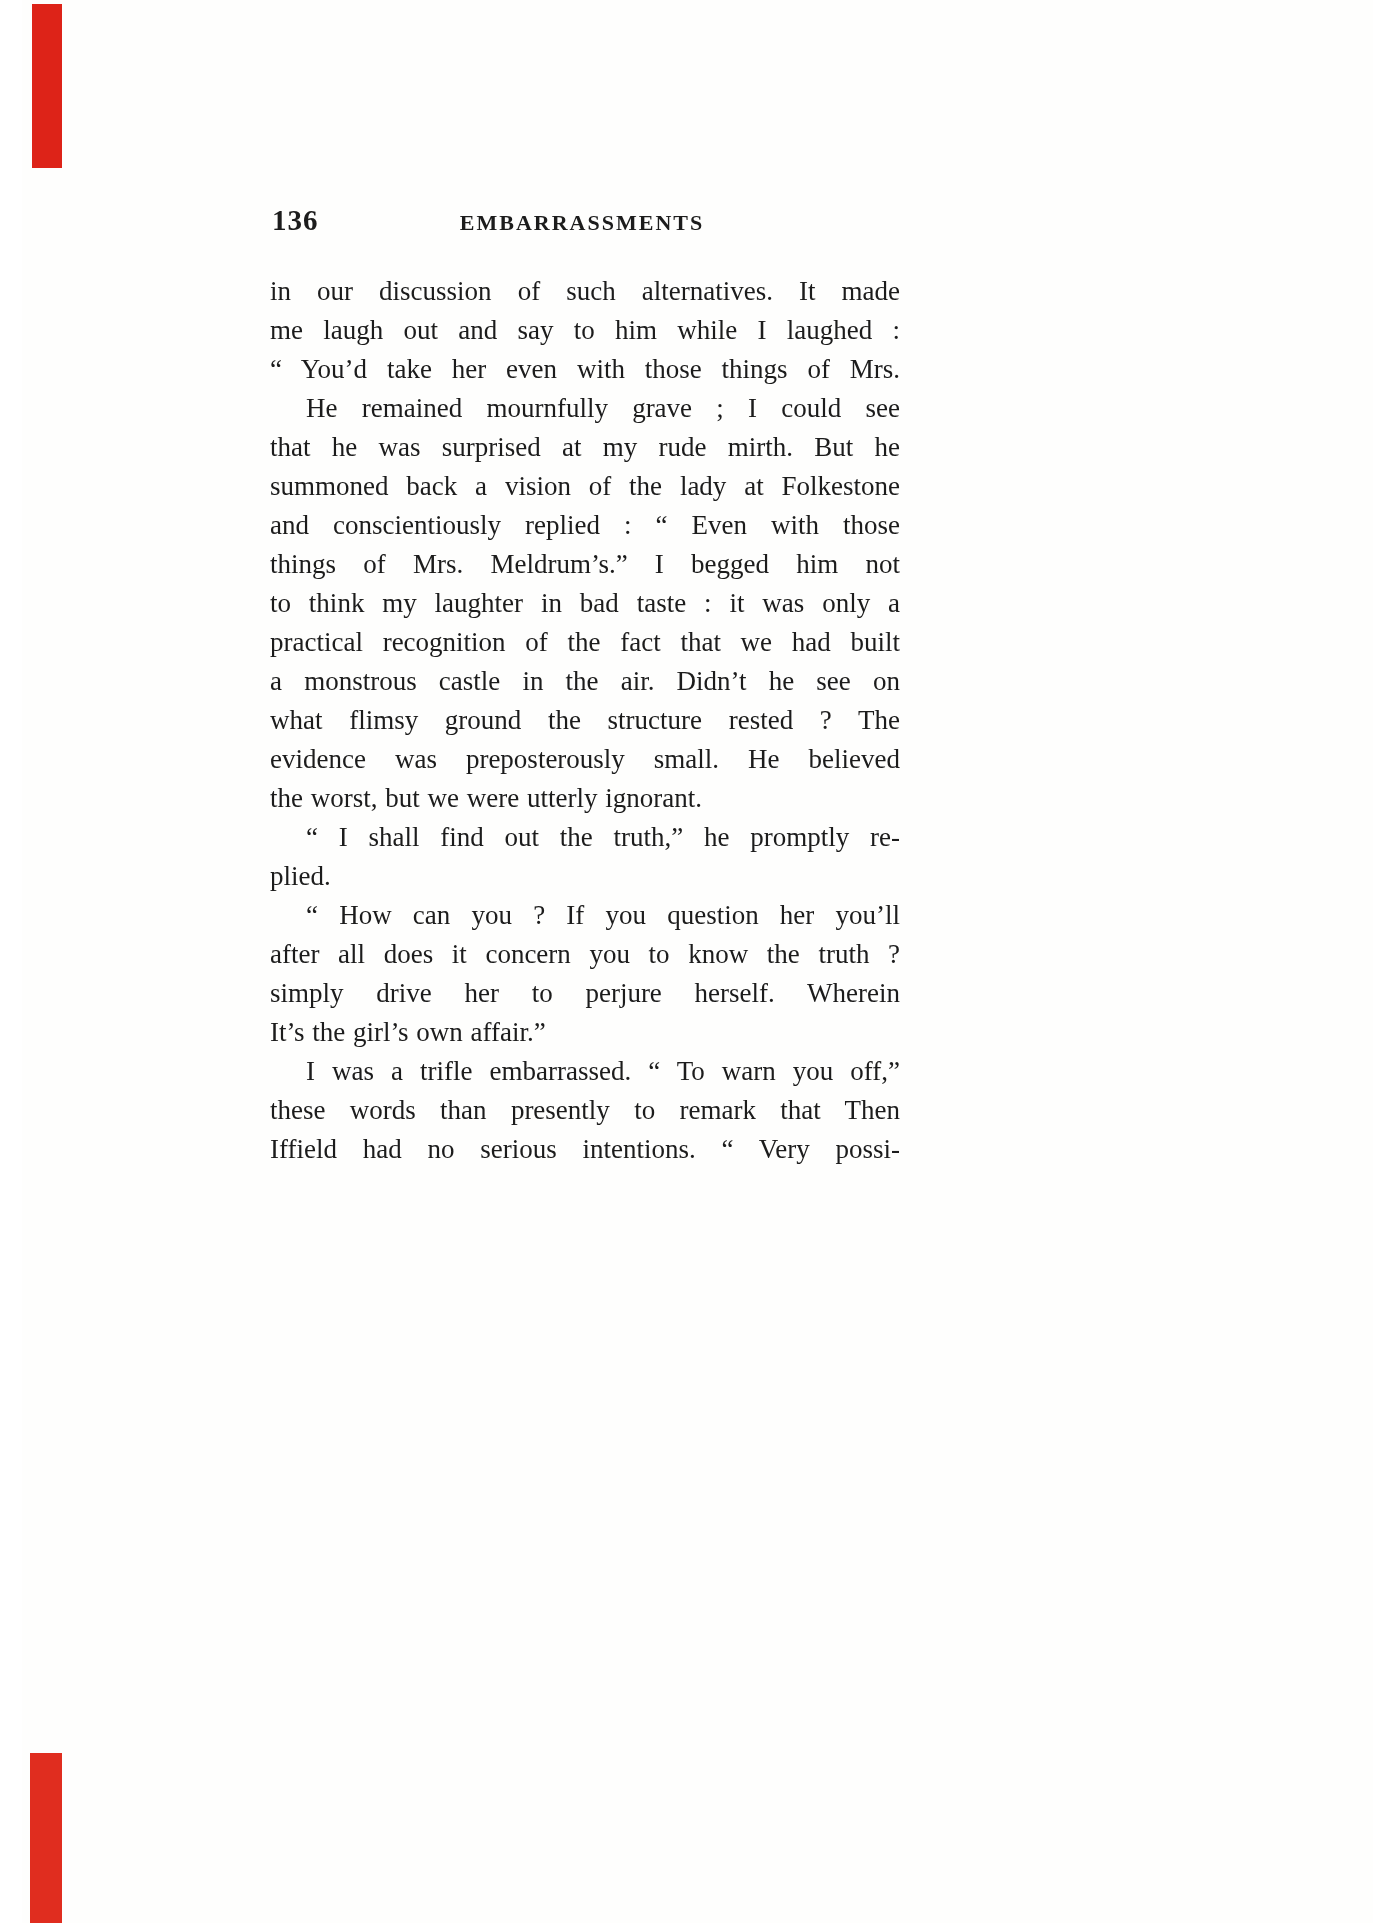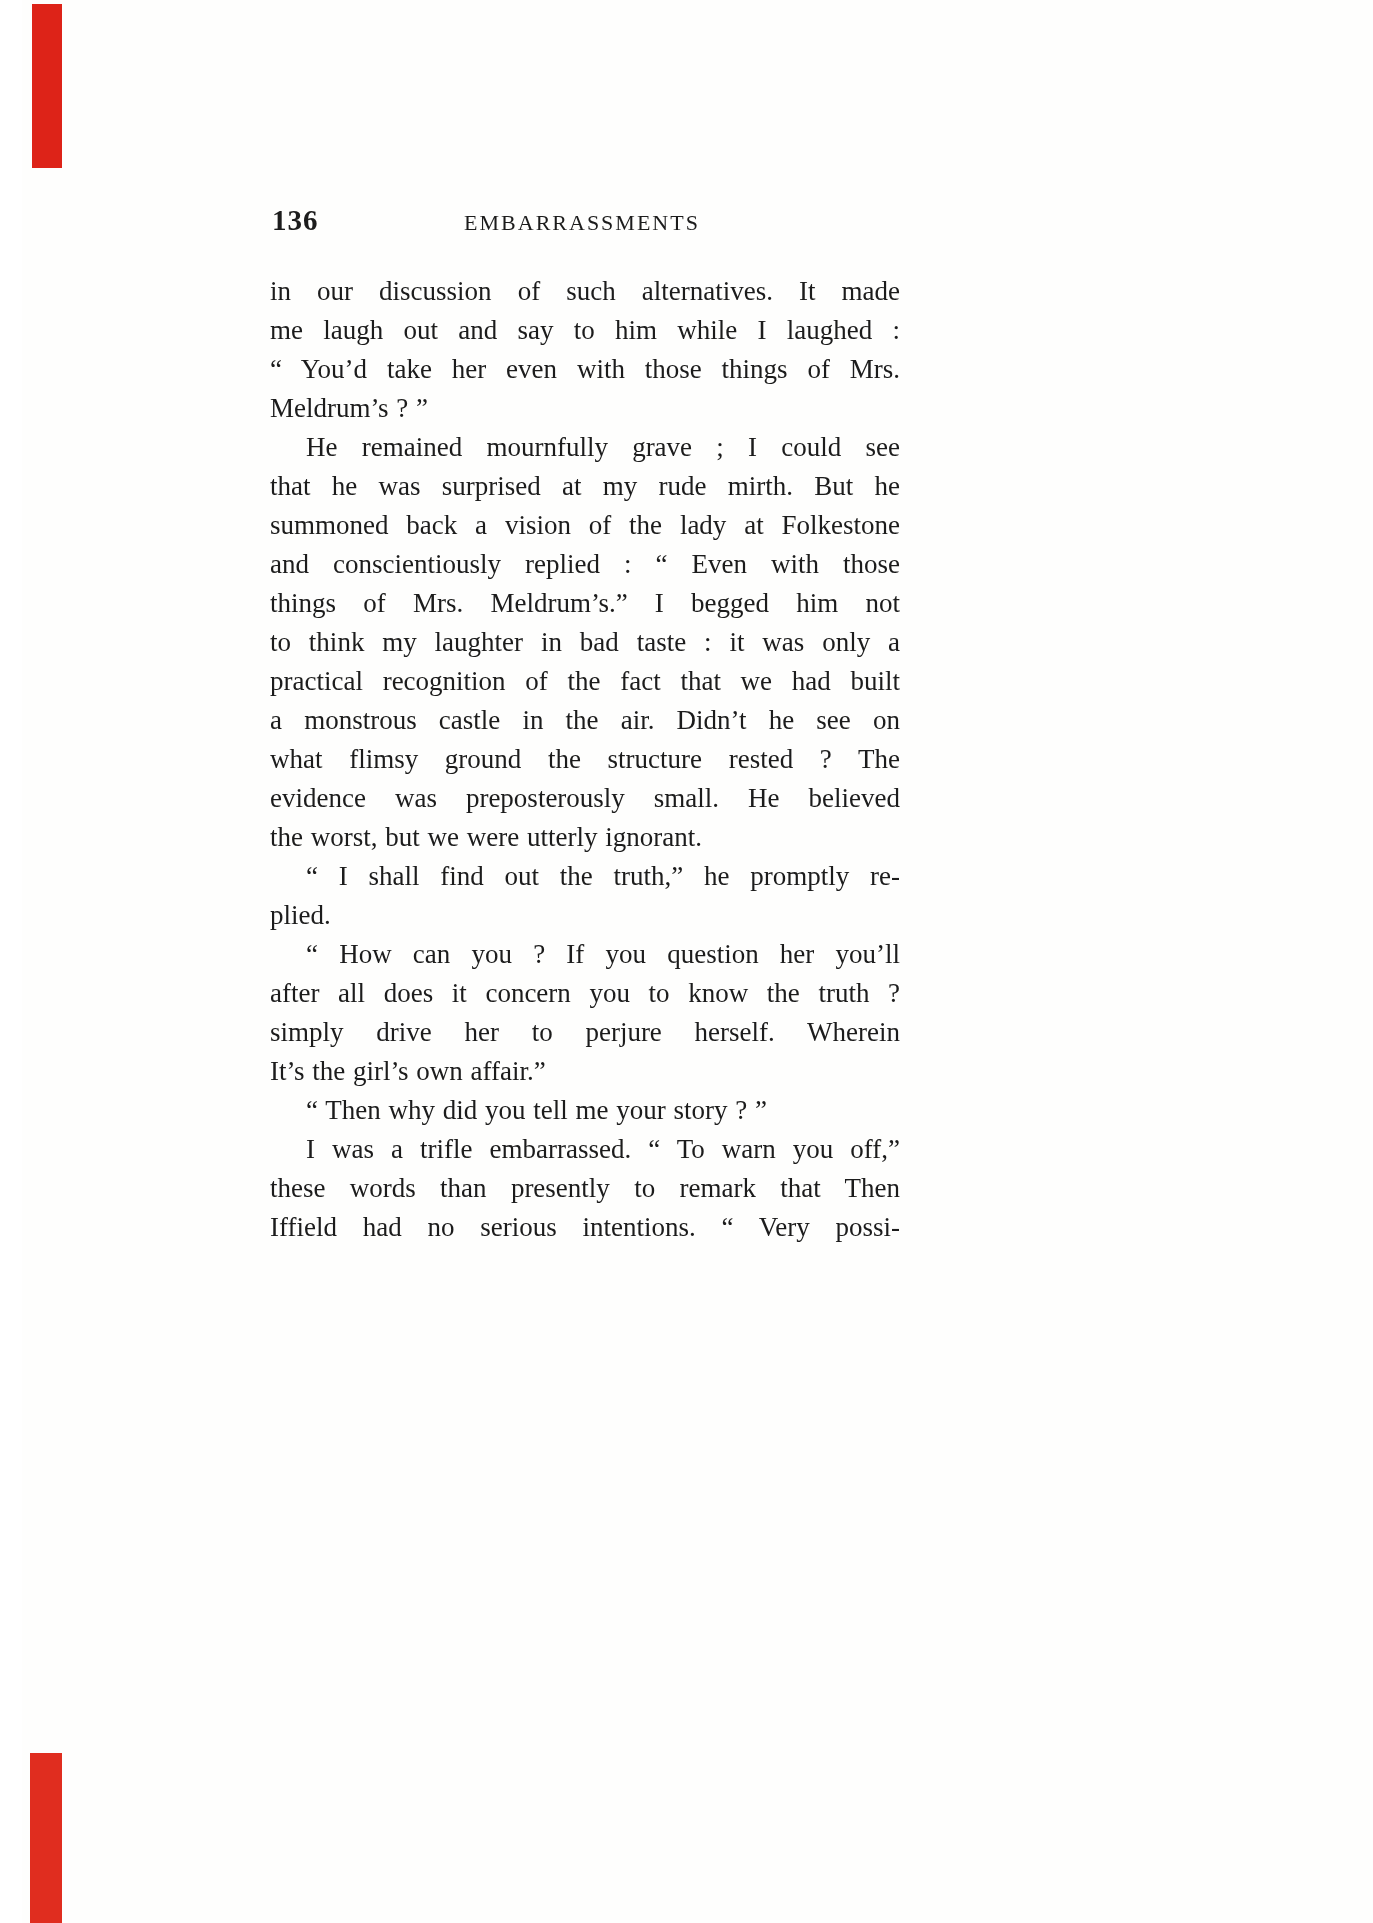--- a/index.html
+++ b/index.html
@@ -34,21 +34,21 @@
     left:2px; top:0;
     font-size:29px;
     font-weight:bold;
     letter-spacing:1px;
   }
   .running-title {
     position:absolute;
     left:0; right:6px; top:6px;
     text-align:center;
     font-size:22px;
-    font-weight:normal;
+    font-weight:bold;
     letter-spacing:2px;
   }
   .body-text { width:100%; }
   .line {
     font-size:27px;
     line-height:39px;
     text-align:justify;
     text-align-last:justify;
     word-spacing:1px;
   }
@@ -67,39 +67,37 @@
 
     <div class="page-header">
       <span class="page-number">136</span>
       <span class="running-title">EMBARRASSMENTS</span>
     </div>
 
     <div class="body-text">
         <div class="line">in our discussion of such alternatives.  It made</div>
         <div class="line">me laugh out and say to him while I laughed :</div>
         <div class="line">“ You’d take her even with those things of Mrs.</div>
-        <div class="line end">Meldrum’s ? ”</div>
         <div class="line indent">He remained mournfully grave ;  I could see</div>
         <div class="line">that he was surprised at my rude mirth.  But he</div>
         <div class="line">summoned back a vision of the lady at Folkestone</div>
         <div class="line">and conscientiously replied :  “ Even with those</div>
         <div class="line">things of Mrs. Meldrum’s.”  I begged him not</div>
         <div class="line">to think my laughter in bad taste :  it was only a</div>
         <div class="line">practical recognition of the fact that we had built</div>
         <div class="line">a monstrous castle in the air.  Didn’t he see on</div>
         <div class="line">what flimsy ground the structure rested ?  The</div>
         <div class="line">evidence was preposterously small.  He believed</div>
         <div class="line end">the worst, but we were utterly ignorant.</div>
         <div class="line indent">“ I shall find out the truth,” he promptly re-</div>
         <div class="line end">plied.</div>
         <div class="line indent">“ How can you ?  If you question her you’ll</div>
         <div class="line">after all does it concern you to know the truth ?</div>
         <div class="line">simply drive her to perjure herself.  Wherein</div>
         <div class="line end">It’s the girl’s own affair.”</div>
-        <div class="line indent end">“ Then why did you tell me your story ? ”</div>
         <div class="line indent">I was a trifle embarrassed.  “ To warn you off,”</div>
         <div class="line">these words than presently to remark that Then</div>
         <div class="line">Iffield had no serious intentions.  “ Very possi-</div>
       </div>
 
   </div>
 
 </div>
 
 </body></html>

